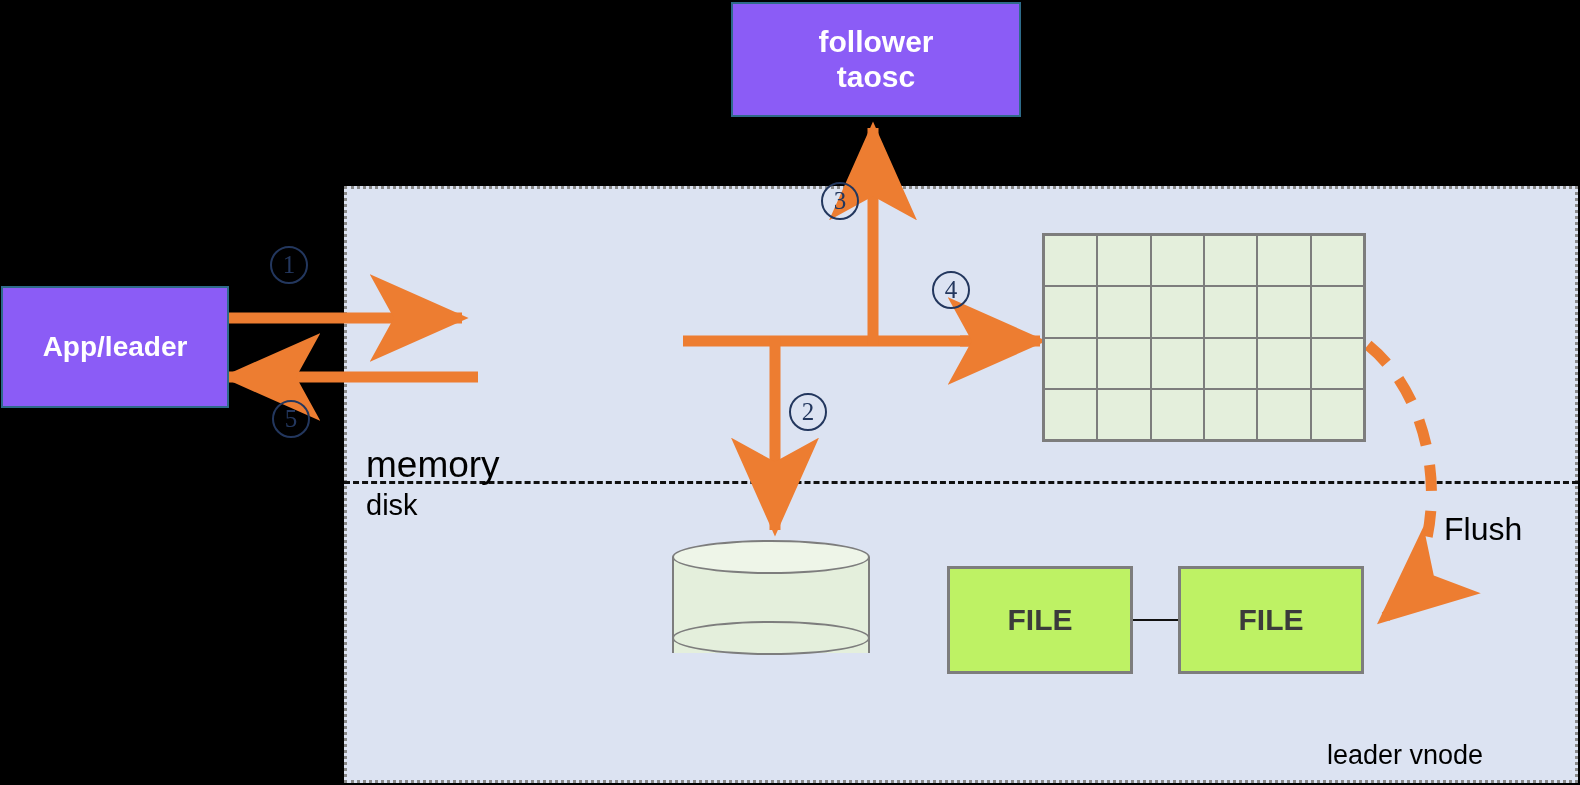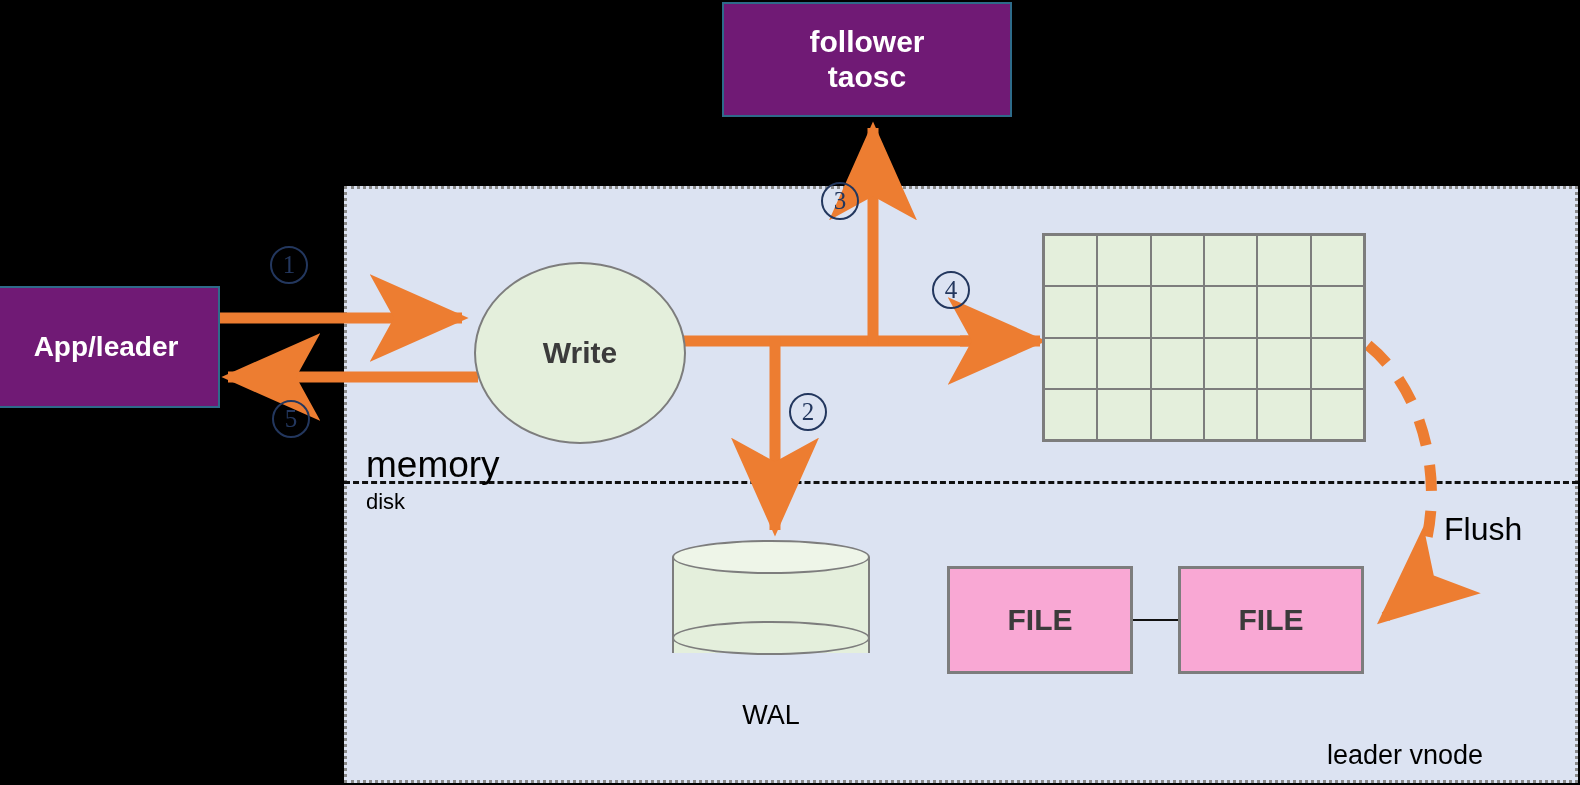--- a/index.html
+++ b/index.html
@@ -10,28 +10,29 @@
   
   #leader-panel{
     left:344px; top:186px; width:1234px; height:597px;
     background:#dce3f2;
     border:3px dotted #8a8a8a;
     box-sizing:border-box;
   }
 
   
   .blue-box{
-    background:#701a75;
+    background:#8b5cf6;
     border:2px solid #2e6b8a;
     box-sizing:border-box;
     color:#ffffff;
     font-weight:bold;
     display:flex;align-items:center;justify-content:center;
     text-align:center;
     line-height:1.15;
+    margin-left:9px;
   }
   #follower-vnode{left:722px;top:2px;width:290px;height:115px;font-size:30px;}
   #app-taosc{left:-8px;top:286px;width:228px;height:122px;font-size:28px;}
 
   
   #write-node{
     left:474px;top:262px;width:212px;height:182px;
     background:#e4efdc;border:2px solid #7d7d7d;border-radius:50%;
     display:flex;align-items:center;justify-content:center;
     color:#3b3b3b;font-weight:bold;font-size:30px;
@@ -59,32 +60,32 @@
     background:#e4efdc;border:2px solid #7d7d7d;border-radius:50%;box-sizing:border-box;
   }
   #wal-cyl .top{
     position:absolute;left:0;top:0;width:100%;height:34px;
     background:#eef5e8;border:2px solid #7d7d7d;border-radius:50%;box-sizing:border-box;
   }
   #wal-label{left:672px;top:700px;width:198px;text-align:center;font-size:27px;color:#000;}
 
   
   .file-box{
-    background:#f9a8d4;border:3px solid #7d7d7d;box-sizing:border-box;
+    background:#bef264;border:3px solid #7d7d7d;box-sizing:border-box;
     display:flex;align-items:center;justify-content:center;
     font-weight:bold;font-size:30px;color:#3b3b3b;
   }
   #file-1{left:947px;top:566px;width:186px;height:108px;}
   #file-2{left:1178px;top:566px;width:186px;height:108px;}
   #file-link{left:1133px;top:619px;width:45px;height:2px;background:#111;}
 
   
   #mem-disk-line{left:344px;top:481px;width:1234px;height:0;border-top:3px dashed #111;}
   #memory-label{left:366px;top:444px;font-size:37px;color:#000;}
-  #disk-label{left:366px;top:489px;font-size:22px;color:#000;}
+  #disk-label{left:366px;top:489px;font-size:29px;color:#000;}
 
   
   #leader-label{left:1327px;top:740px;font-size:27px;color:#000;}
   #flush-label{left:1444px;top:511px;font-size:32px;color:#000;}
 
   
   .step{
     width:38px;height:38px;border:2.5px solid #23375e;border-radius:50%;
     color:#23375e;font-size:25px;display:flex;align-items:center;justify-content:center;
     box-sizing:border-box;font-family:"Liberation Serif", serif;
@@ -135,23 +136,20 @@
     <div>
       <div>follower</div>
       <div>taosc</div>
     </div>
   </div>
 
   <div id="app-taosc" class="abs blue-box">
     <span>App/leader</span>
   </div>
 
-  <div id="write-node" class="abs">
-    <span>Write</span>
-  </div>
 
   <div id="memtable" class="abs">
     <div class="cell"></div>
     <div class="cell"></div>
     <div class="cell"></div>
     <div class="cell"></div>
     <div class="cell"></div>
     <div class="cell"></div>
     <div class="cell"></div>
     <div class="cell"></div>
@@ -171,21 +169,20 @@
     <div class="cell"></div>
     <div class="cell"></div>
     <div class="cell"></div>
   </div>
 
   <div id="wal-cyl" class="abs">
     <div class="body"></div>
     <div class="bot"></div>
     <div class="top"></div>
   </div>
-  <div id="wal-label" class="abs">WAL</div>
 
   <div id="file-1" class="abs file-box">
     <span>FILE</span>
   </div>
   <div id="file-link" class="abs"></div>
   <div id="file-2" class="abs file-box">
     <span>FILE</span>
   </div>
 
   <div id="flush-label" class="abs">Flush</div>

